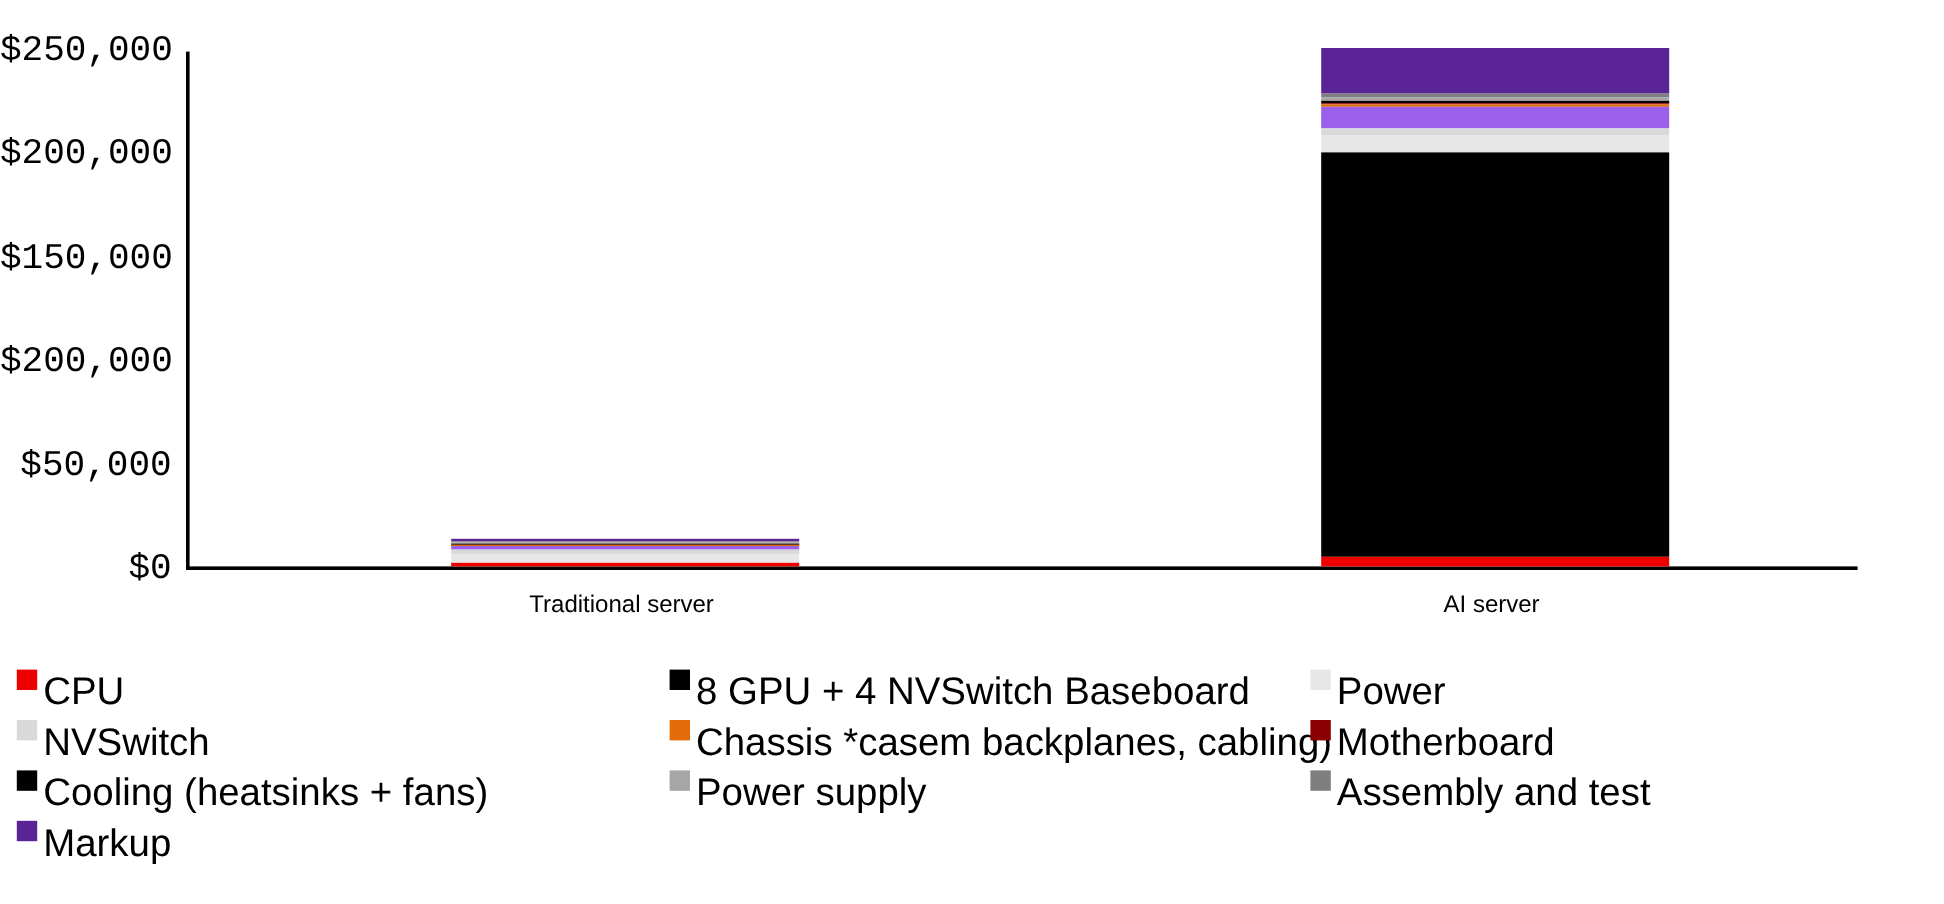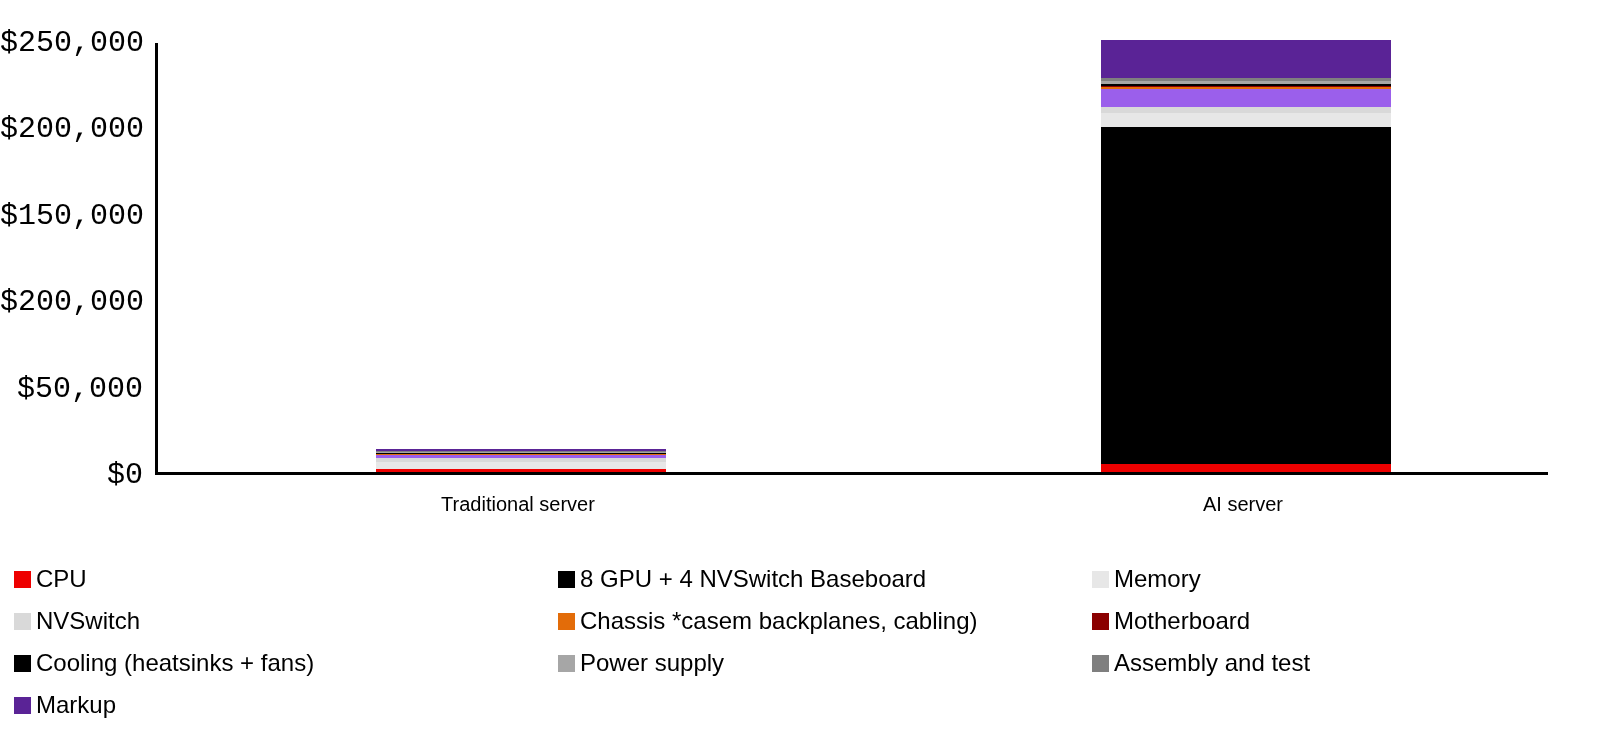--- a/index.html
+++ b/index.html
@@ -51,22 +51,21 @@
   #legend {
     position: absolute;
     left: 14px; top: 558px;
     width: 1600px;
     display: grid;
     grid-template-columns: 544px 534px auto;
     grid-auto-rows: 42px;
   }
   .legend-item {
     display: flex;
-    align-items: center;
-    font-size: 24px;
+    font-size: 32px;
     white-space: nowrap;
   }
   .legend-swatch {
     display: inline-block;
     width: 17px; height: 17px;
     margin-right: 5px;
     flex: 0 0 17px;
   }
   .legend-label { display: inline-block; }
 </style>
@@ -117,21 +116,21 @@
       <div class="legend-item">
         <span class="legend-swatch" style="background: rgb(238, 0, 0);"></span>
         <span class="legend-label">CPU</span>
       </div>
       <div class="legend-item">
         <span class="legend-swatch" style="background: rgb(0, 0, 0);"></span>
         <span class="legend-label">8 GPU + 4 NVSwitch Baseboard</span>
       </div>
       <div class="legend-item">
         <span class="legend-swatch" style="background: rgb(231, 231, 231);"></span>
-        <span class="legend-label">Memory</span>
+        <span class="legend-label">Power</span>
       </div>
       <div class="legend-item">
         <span class="legend-swatch" style="background: rgb(217, 217, 217);"></span>
         <span class="legend-label">NVSwitch</span>
       </div>
       <div class="legend-item">
         <span class="legend-swatch" style="background: rgb(227, 108, 9);"></span>
         <span class="legend-label">Chassis *casem backplanes, cabling)</span>
       </div>
       <div class="legend-item">

